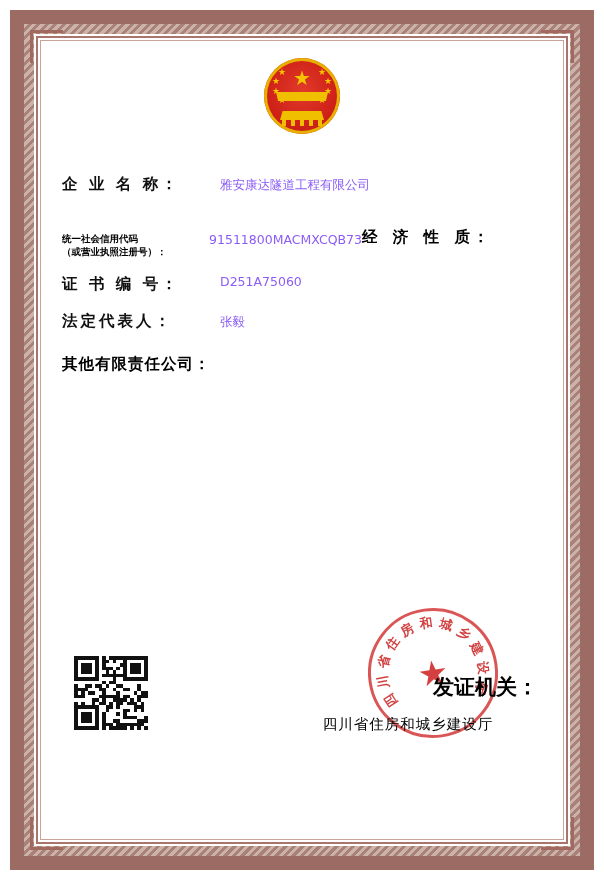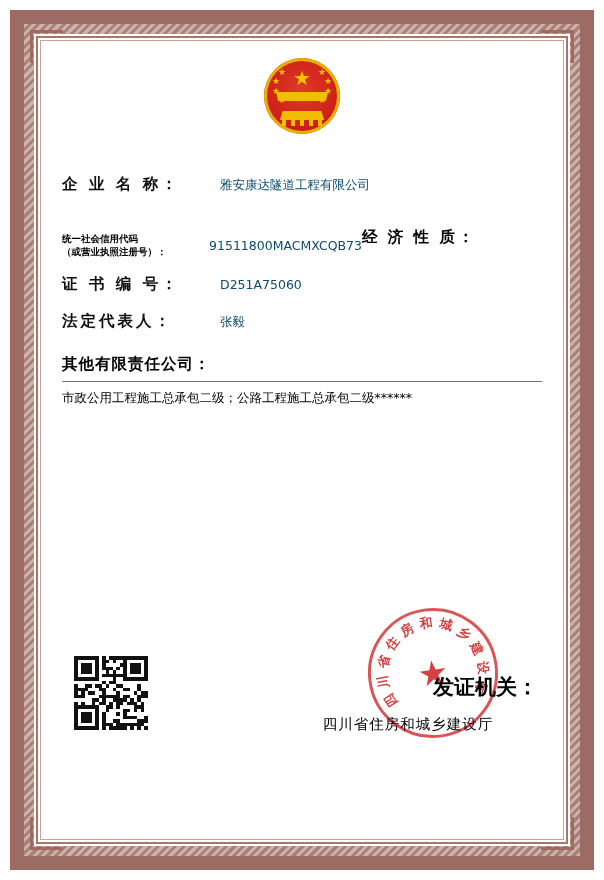--- a/index.html
+++ b/index.html
@@ -191,39 +191,39 @@
     white-space: nowrap;
     font-family: "DejaVu Sans", "Liberation Sans", sans-serif;
   }
   .lbl.wide {
     width: 150px;
     display: inline-block;
     letter-spacing: 3px;
   }
   .val {
     font-size: 12.5px;
-    color: #0c4a6e;
+    color: #8b5cf6;
     margin-left: 8px;
     font-family: "DejaVu Sans", "Liberation Sans", sans-serif;
   }
   .lbl-2line {
     width: 150px;
     font-size: 9.5px;
     font-weight: bold;
     line-height: 13px;
     text-align: left;
     font-family: "DejaVu Sans", "Liberation Sans", sans-serif;
   }
-  .half-left { width: 300px; display: flex; align-items: center; }
+  .half-left { width: 300px; display: flex; align-items: flex-start; }
   .half-right { display: flex; align-items: baseline; }
   .lbl-inline {
     font-weight: bold;
     font-size: 15.5px;
     letter-spacing: 3px;
-    font-family: Liberation Sans, sans-serif;
+    font-family: Liberation Mono, monospace;
   }
 
   
   .qual-label {
     font-weight: bold;
     font-size: 15.5px;
     margin: 22px 0 6px 14px;
     letter-spacing: 1px;
     font-family: "DejaVu Sans", "Liberation Sans", sans-serif;
   }
@@ -373,21 +373,20 @@
       </div>
 
       <div class="row">
         <span class="lbl wide">法定代表人：</span>
         <span class="val">张毅</span>
       </div>
 
     </div>
 
     <div class="qual-label">其他有限责任公司：</div>
-    <div class="qual-box">市政公用工程施工总承包二级；公路工程施工总承包二级******</div>
 
     <div class="bottom">
 
       <div class="qr-wrap" id="qr">
           <div class="qr-cell" style="left: 0px; top: 0px; width: 3.52381px; height: 3.52381px;"></div>
           <div class="qr-cell" style="left: 3.52381px; top: 0px; width: 3.52381px; height: 3.52381px;"></div>
           <div class="qr-cell" style="left: 7.04762px; top: 0px; width: 3.52381px; height: 3.52381px;"></div>
           <div class="qr-cell" style="left: 10.5714px; top: 0px; width: 3.52381px; height: 3.52381px;"></div>
           <div class="qr-cell" style="left: 14.0952px; top: 0px; width: 3.52381px; height: 3.52381px;"></div>
           <div class="qr-cell" style="left: 17.619px; top: 0px; width: 3.52381px; height: 3.52381px;"></div>

